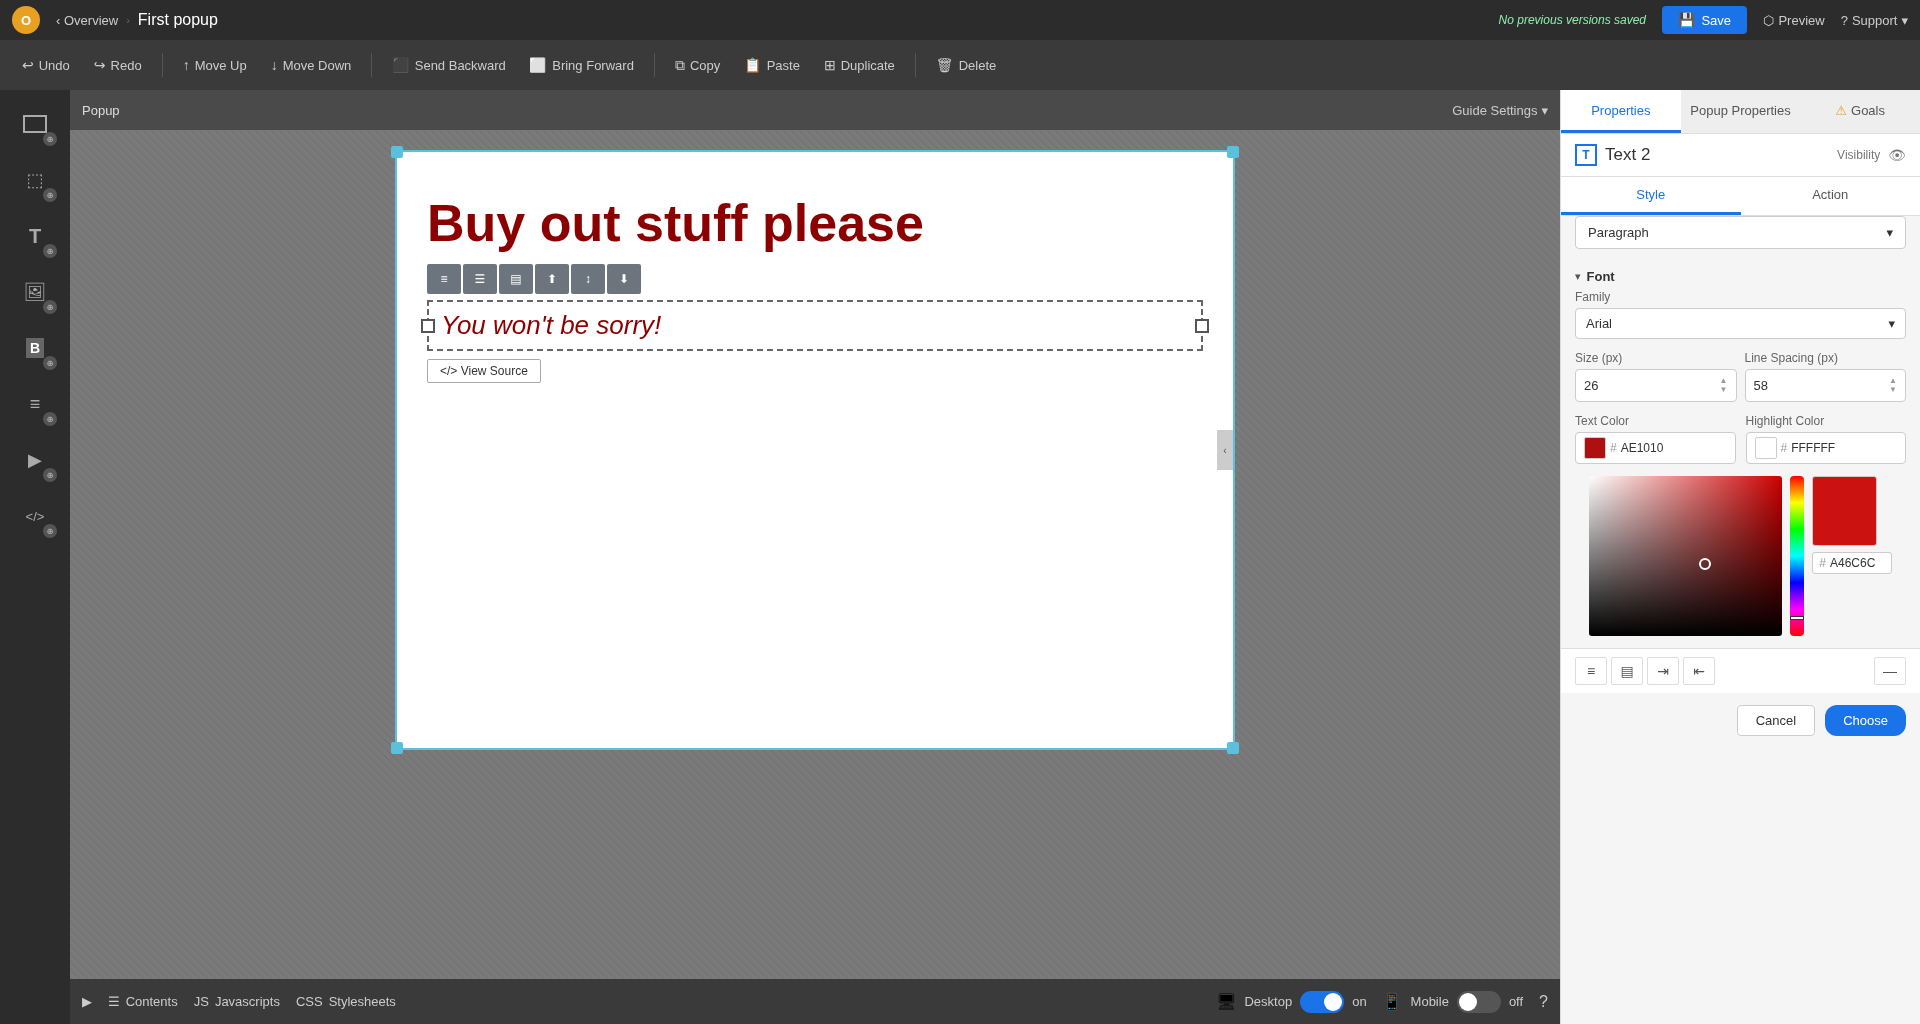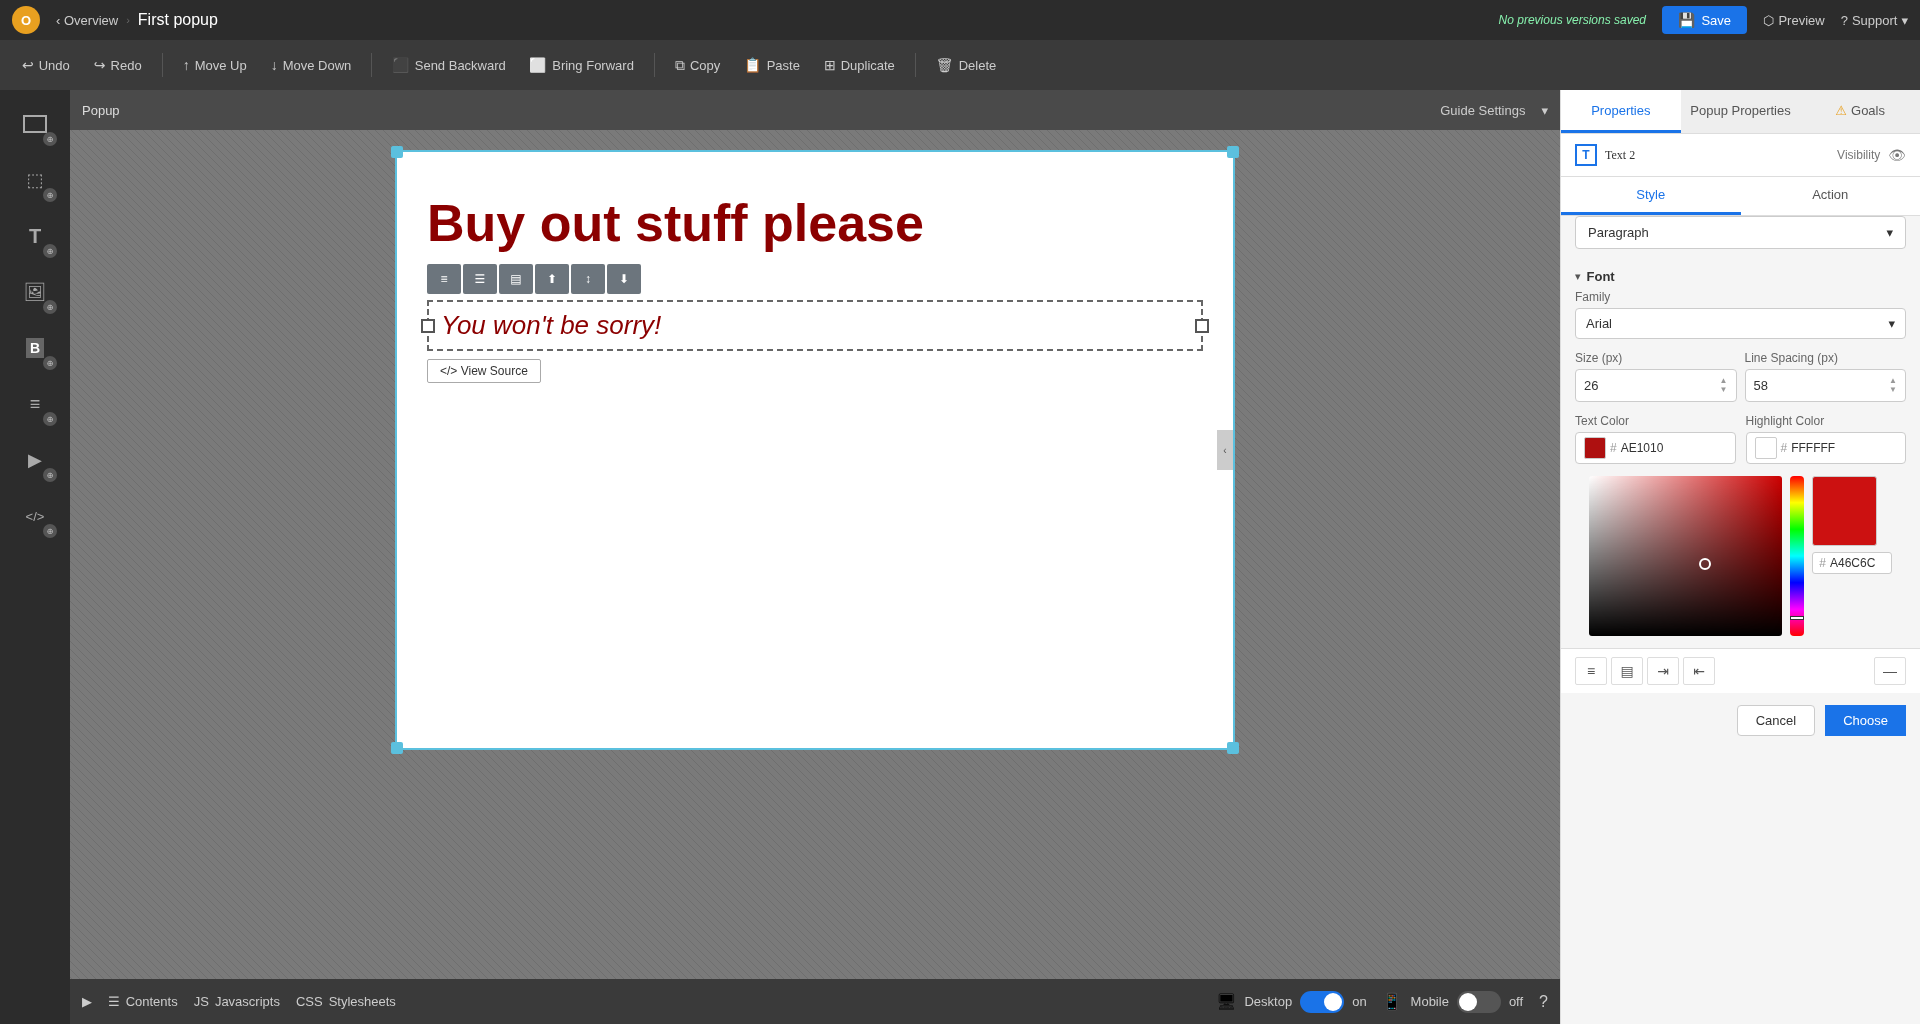--- a/index.html
+++ b/index.html
@@ -105,21 +105,21 @@
       background: #4a4a4a;
       display: flex;
       align-items: center;
       padding: 0 12px;
       gap: 8px;
     }
     .canvas-label { color: #ddd; font-size: 13px; font-weight: 500; }
     .canvas-spacer { flex: 1; }
     .guide-settings-btn {
       color: #ccc; font-size: 13px; cursor: pointer;
-      display: flex; align-items: center; gap: 16px; background: transparent; border: none;
+      display: flex; align-items: center; gap: 4px; background: transparent; border: none;
     }
 
     .canvas-scroll {
       flex: 1;
       overflow: auto;
       position: relative;
       background: #7a7a7a;
       background-image:
         repeating-linear-gradient(45deg, #6e6e6e 0, #6e6e6e 1px, transparent 0, transparent 50%);
       background-size: 8px 8px;
@@ -298,21 +298,21 @@
       border-bottom: 1px solid #ddd;
       gap: 8px;
     }
     .element-type-icon {
       color: #1a73e8; font-size: 16px; font-weight: bold;
       width: 22px; height: 22px;
       border: 2px solid #1a73e8;
       display: flex; align-items: center; justify-content: center;
       font-size: 12px;
     }
-    .element-name { font-size: 12px; font-weight: 500; color: #333; flex: 1; font-family: Liberation Serif, serif; }
+    .element-name { font-size: 17px; font-weight: 500; color: #333; flex: 1; }
     .visibility-label { font-size: 12px; color: #777; }
     .visibility-icon { font-size: 14px; color: #777; cursor: pointer; }
 
     
     .style-action-tabs {
       display: flex;
       border-bottom: 1px solid #ddd;
       background: white;
     }
     .sa-tab {
@@ -453,21 +453,21 @@
       display: flex; gap: 10px; margin-top: 12px;
       justify-content: flex-end;
       padding: 0 14px 14px;
     }
     .btn-cancel {
       background: white; border: 1px solid #ccc; color: #333;
       padding: 7px 18px; border-radius: 4px; cursor: pointer; font-size: 13px;
     }
     .btn-choose {
       background: #1a73e8; border: none; color: white;
-      padding: 7px 18px; border-radius: 0; cursor: pointer; font-size: 13px;
+      padding: 7px 18px; border-radius: 12px; cursor: pointer; font-size: 13px;
     }
 
     
     .panel-bottom-icons {
       display: flex; align-items: center; gap: 4px;
       padding: 8px 14px;
       border-top: 1px solid #ddd;
       background: white;
     }
     .pi-btn {

